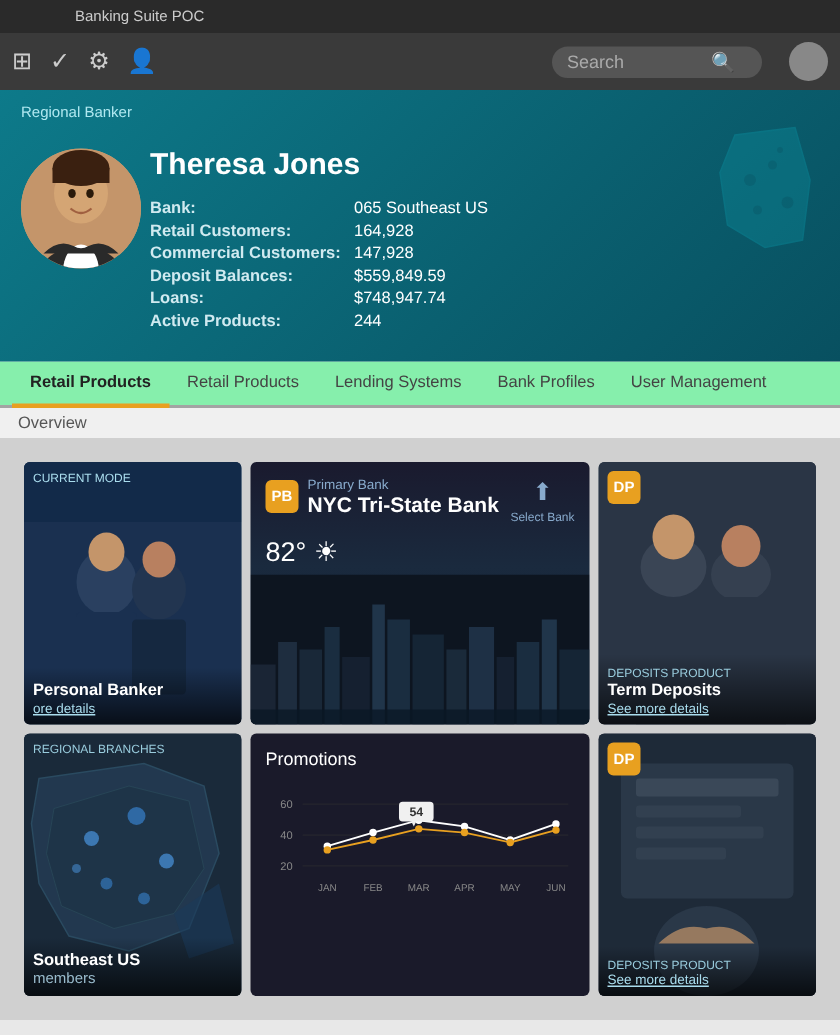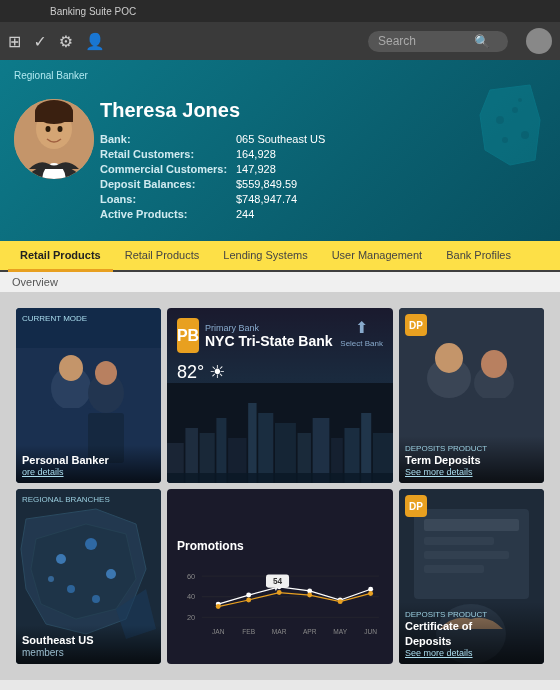--- a/index.html
+++ b/index.html
@@ -131,23 +131,23 @@
       position: absolute;
       right: 10px;
       top: 20px;
       width: 80px;
       height: 90px;
       opacity: 0.3;
     }
 
     
     .nav-tabs {
-      background: #fde047;
-      display: flex;
-      border-bottom: 2px solid #404040;
+      background: #86efac;
+      display: flex;
+      border-bottom: 2px solid #a3a3a3;
       padding: 0 8px;
     }
     .nav-tab {
       padding: 8px 12px;
       font-size: 11px;
       cursor: pointer;
       color: #444;
       border-bottom: 3px solid transparent;
       margin-bottom: -2px;
       white-space: nowrap;
@@ -206,24 +206,24 @@
     }
     .bank-header {
       display: flex;
       align-items: flex-start;
       justify-content: space-between;
       margin-bottom: 8px;
     }
     .bank-badge {
       background: #e8a020;
       color: #fff;
-      font-size: 16px;
+      font-size: 10px;
       font-weight: bold;
       width: 22px;
-      height: 35px;
+      height: 22px;
       border-radius: 4px;
       display: flex;
       align-items: center;
       justify-content: center;
     }
     .bank-title-group {
       display: flex;
       align-items: center;
       gap: 6px;
     }
@@ -288,24 +288,23 @@
     
     .card-promotions {
       grid-column: 2;
       grid-row: 2;
       background: #1a1a2a;
       padding: 10px 10px 6px 10px;
       position: relative;
     }
     .promo-chart-title {
       font-size: 12px;
-      font-weight: bold;
+      font-weight: normal;
       color: #fff;
       margin-bottom: 4px;
-      margin-top: 40px;
     }
 
     
     .card-certificate {
       background: linear-gradient(135deg, #2a3040 0%, #1a2030 100%);
       position: relative;
     }
 
     
     .card-overlay {
@@ -427,22 +426,22 @@
     <circle cx="55" cy="55" r="4" fill="#0a7a8a"></circle>
     <circle cx="35" cy="60" r="3" fill="#0a7a8a"></circle>
     <circle cx="50" cy="20" r="2" fill="#0a7a8a"></circle>
   </svg>
 </div>
 
 <div class="nav-tabs">
   <div class="nav-tab active">Retail Products</div>
   <div class="nav-tab">Retail Products</div>
   <div class="nav-tab">Lending Systems</div>
+  <div class="nav-tab">Bank Profiles</div>
   <div class="nav-tab">User Management</div>
-  <div class="nav-tab">Bank Profiles</div>
 </div>
 
 <div class="section-title">
   <span>Overview</span>
 </div>
 
 <div class="dashboard">
 
   <div class="card card-personal-banker">
     <div class="banker-bg-img">
@@ -615,18 +614,17 @@
       <rect x="25" y="48" width="70" height="8" rx="2" fill="#324050"></rect>
       <rect x="25" y="62" width="85" height="8" rx="2" fill="#324050"></rect>
       <rect x="25" y="76" width="60" height="8" rx="2" fill="#324050"></rect>
 
       <ellipse cx="72" cy="145" rx="35" ry="30" fill="#2a3848"></ellipse>
       <path d="M40 140 Q55 125 72 130 Q89 125 104 140" fill="#c4956a" opacity="0.7"></path>
     </svg>
     <div class="dp-badge">DP</div>
     <div class="card-overlay">
       <div class="card-product-tag">Deposits Product</div>
-      <div class="card-product-title">Certificate of<br>Deposits</div>
       <div class="card-see-more">See more details</div>
     </div>
   </div>
 
 </div>
 
 </body></html>

